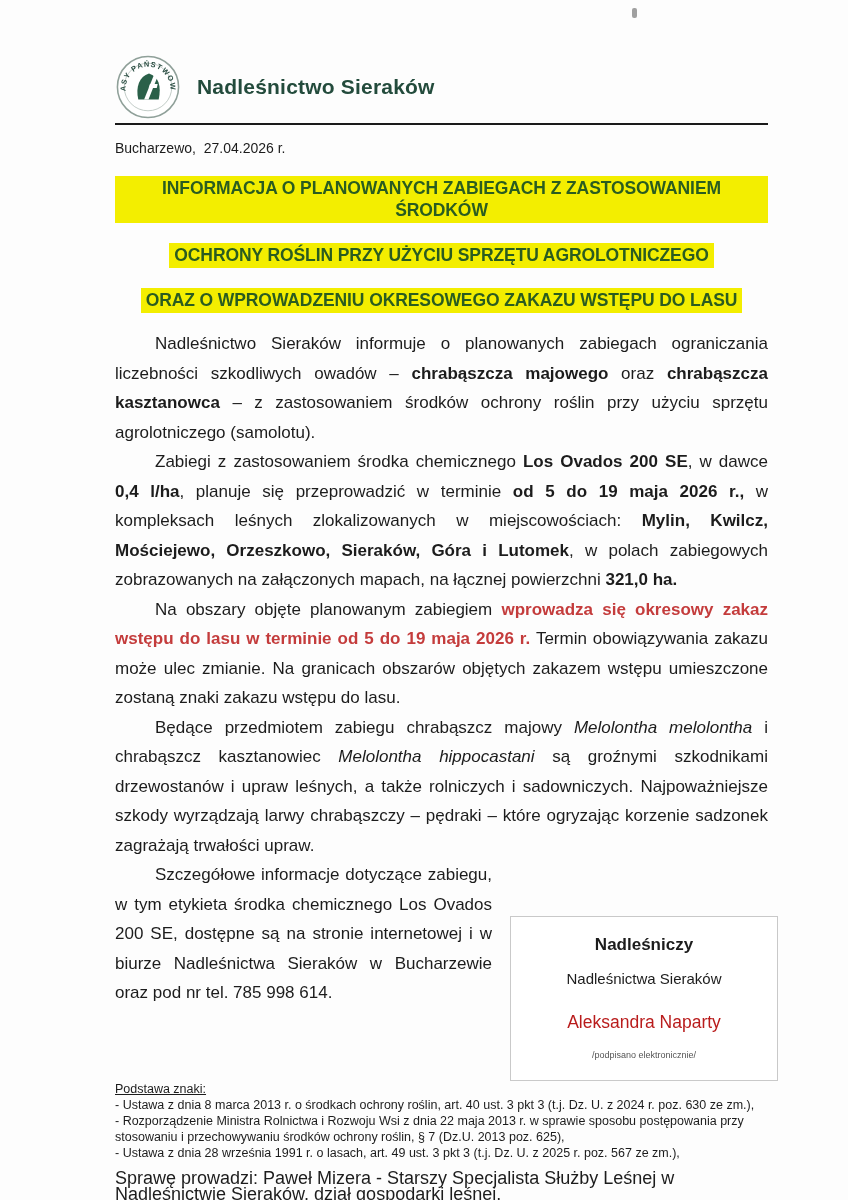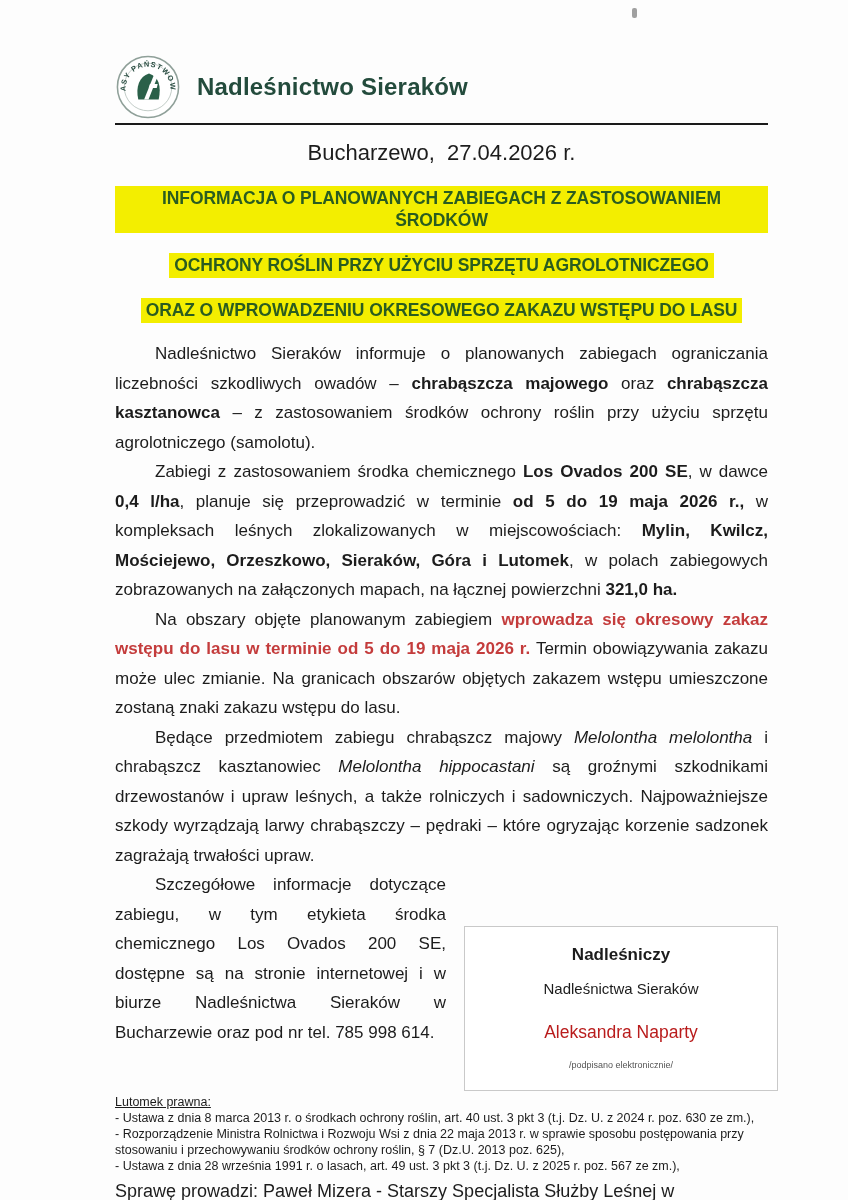--- a/index.html
+++ b/index.html
@@ -26,27 +26,27 @@
     background:#8f8f8f;border-radius:2px;opacity:.85;
   }
   .page{
     width:848px;height:1200px;
     padding:54px 80px 0 115px;
   }
   
   .header-row{display:flex;align-items:center;gap:14px;height:66px;}
   .logo-seal{width:66px;height:66px;flex:0 0 66px;}
   .org-name{
-    font-size:24px;font-weight:bold;color:var(--accent_green);
+    font-size:21px;font-weight:bold;color:var(--accent_green);
     letter-spacing:.2px;padding-left:2px;
   }
   .header-rule{margin-top:3px;border-top:2px solid var(--rule_dark);}
   
   .date-line{
-    margin-top:15px;text-align:center;font-size:22px;white-space:pre;
+    margin-top:15px;text-align:left;font-size:14px;white-space:pre;
   }
   
   .title-block{margin-top:12px;text-align:center;}
   .title-line{line-height:22px;margin-top:20px;}
   .title-line .hl{
     display:inline-block;
     background:var(--highlight_yellow);
     color:var(--title_green);
     font-weight:bold;font-size:17.5px;
     padding:1px 5px 2px 5px;
@@ -58,21 +58,21 @@
     text-align:justify;
     text-indent:40px;
   }
   .run-normal{font-weight:normal;}
   .run-bold{font-weight:bold;}
   .run-bold-red{font-weight:bold;color:var(--alert_red);}
   .run-italic{font-style:italic;}
   
   .signature-box{
     float:right;clear:right;
-    width:314px;min-height:112px;
+    width:268px;min-height:112px;
     margin-top:56px;margin-left:18px;margin-right:-10px;
     border:1px solid #c9c9c9;
     background:#fff;
     text-align:center;
     padding:13px 6px 10px 6px;
   }
   .sig-role1{font-size:17px;font-weight:bold;}
   .sig-role2{font-size:15px;font-weight:normal;margin-top:4px;}
   .sig-name{font-size:17.5px;margin-top:15px;color:#b91c1c;}
   .sig-note{font-size:9px;margin-top:3px;color:#555;}
@@ -130,21 +130,21 @@
       <div class="sig-role1">Nadleśniczy</div>
       <div class="sig-role2">Nadleśnictwa Sieraków</div>
       <div class="sig-name">Aleksandra Naparty</div>
       <div class="sig-note">/podpisano elektronicznie/</div>
     </div>
 
     <p><span class="run-normal">Szczegółowe informacje dotyczące zabiegu, w tym etykieta środka chemicznego Los Ovados 200 SE, dostępne są na stronie internetowej i w biurze Nadleśnictwa Sieraków w Bucharzewie oraz pod nr tel. 785 998 614.</span></p>
   </div>
 
   <div class="legal">
-    <div class="legal-heading">Lutomek prawna:</div>
+    <div class="legal-heading">Podstawa znaki:</div>
     <div class="legal-item">- Ustawa z dnia 8 marca 2013 r. o środkach ochrony roślin, art. 40 ust. 3 pkt 3 (t.j. Dz. U. z 2024 r. poz. 630 ze zm.),</div>
     <div class="legal-item">- Rozporządzenie Ministra Rolnictwa i Rozwoju Wsi z dnia 22 maja 2013 r. w sprawie sposobu postępowania przy stosowaniu i przechowywaniu środków ochrony roślin, § 7 (Dz.U. 2013 poz. 625),</div>
     <div class="legal-item">- Ustawa z dnia 28 września 1991 r. o lasach, art. 49 ust. 3 pkt 3 (t.j. Dz. U. z 2025 r. poz. 567 ze zm.),</div>
   </div>
   <div class="case-officer">Sprawę prowadzi: Paweł Mizera - Starszy Specjalista Służby Leśnej w Nadleśnictwie Sieraków, dział gospodarki leśnej.</div>
 
   <div class="footer-rule"></div>
 
   <div class="contact-row">
     <div class="contact-block">

